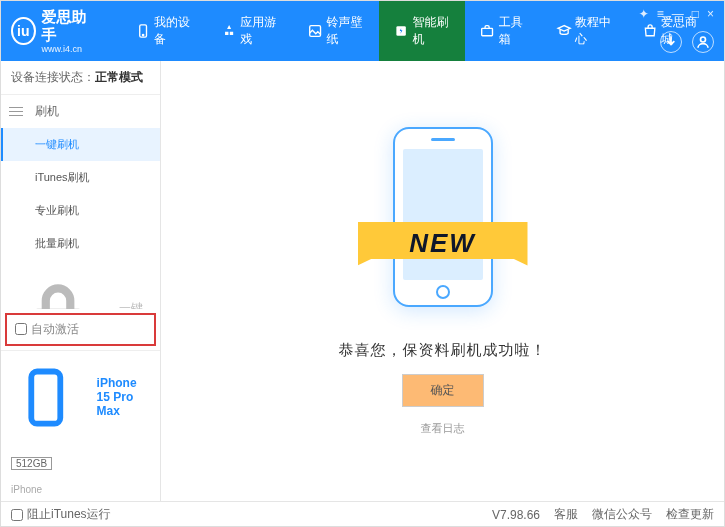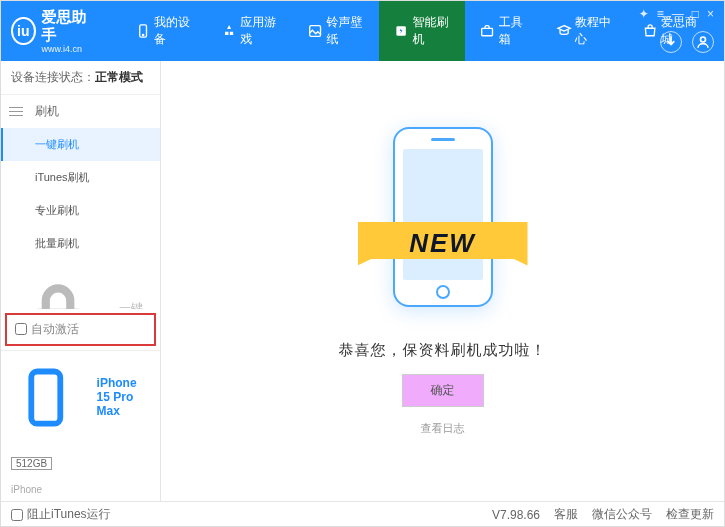--- a/index.html
+++ b/index.html
@@ -37,21 +37,21 @@
 .device .type{color:#aaa;font-size:10px;margin-top:14px}
 .main{flex:1;display:flex;flex-direction:column;align-items:center;justify-content:center;gap:14px;position:relative}
 .phone-img{position:relative;width:150px;height:200px}
 .phone{width:100px;height:180px;background:#fff;border:2px solid #4aa8ff;border-radius:16px;position:absolute;left:25px;top:0;box-shadow:0 4px 20px rgba(30,139,255,.2)}
 .phone::before{content:"";position:absolute;top:20px;left:8px;right:8px;bottom:25px;background:#dbeeff;border-radius:2px}
 .phone .home{position:absolute;bottom:6px;left:50%;transform:translateX(-50%);width:14px;height:14px;border:2px solid #4aa8ff;border-radius:50%}
 .phone .spk{position:absolute;top:9px;left:50%;transform:translateX(-50%);width:24px;height:3px;background:#4aa8ff;border-radius:2px}
 .ribbon{position:absolute;top:95px;left:-10px;right:-10px;height:44px;background:#ffc939;display:flex;align-items:center;justify-content:center;font-weight:900;font-size:26px;color:#0f172a;font-style:italic;letter-spacing:2px;clip-path:polygon(0 0,100% 0,100% 100%,92% 85%,8% 85%,0 100%)}
 .ribbon::before,.ribbon::after{content:"";position:absolute;width:0;height:0;bottom:-7px}
 .msg{font-size:15px;color:#333;letter-spacing:1px}
-.ok-btn{padding:7px 28px;border:1px solid #ccc;background:#f0abfc;color:#555;cursor:pointer;font-size:12px}
+.ok-btn{padding:7px 28px;border:1px solid #ccc;background:#fdba74;color:#555;cursor:pointer;font-size:12px}
 .log-link{color:#999;font-size:11px;cursor:pointer}
 .footer{height:26px;border-top:1px solid #e5e5e5;display:flex;align-items:center;padding:0 10px;color:#666;font-size:11px;gap:14px}
 .footer .sp{flex:1}
 svg{width:100%;height:100%}
 </style>
 </head>
 <body>
 
 <div class="header">
   <div class="logo">

